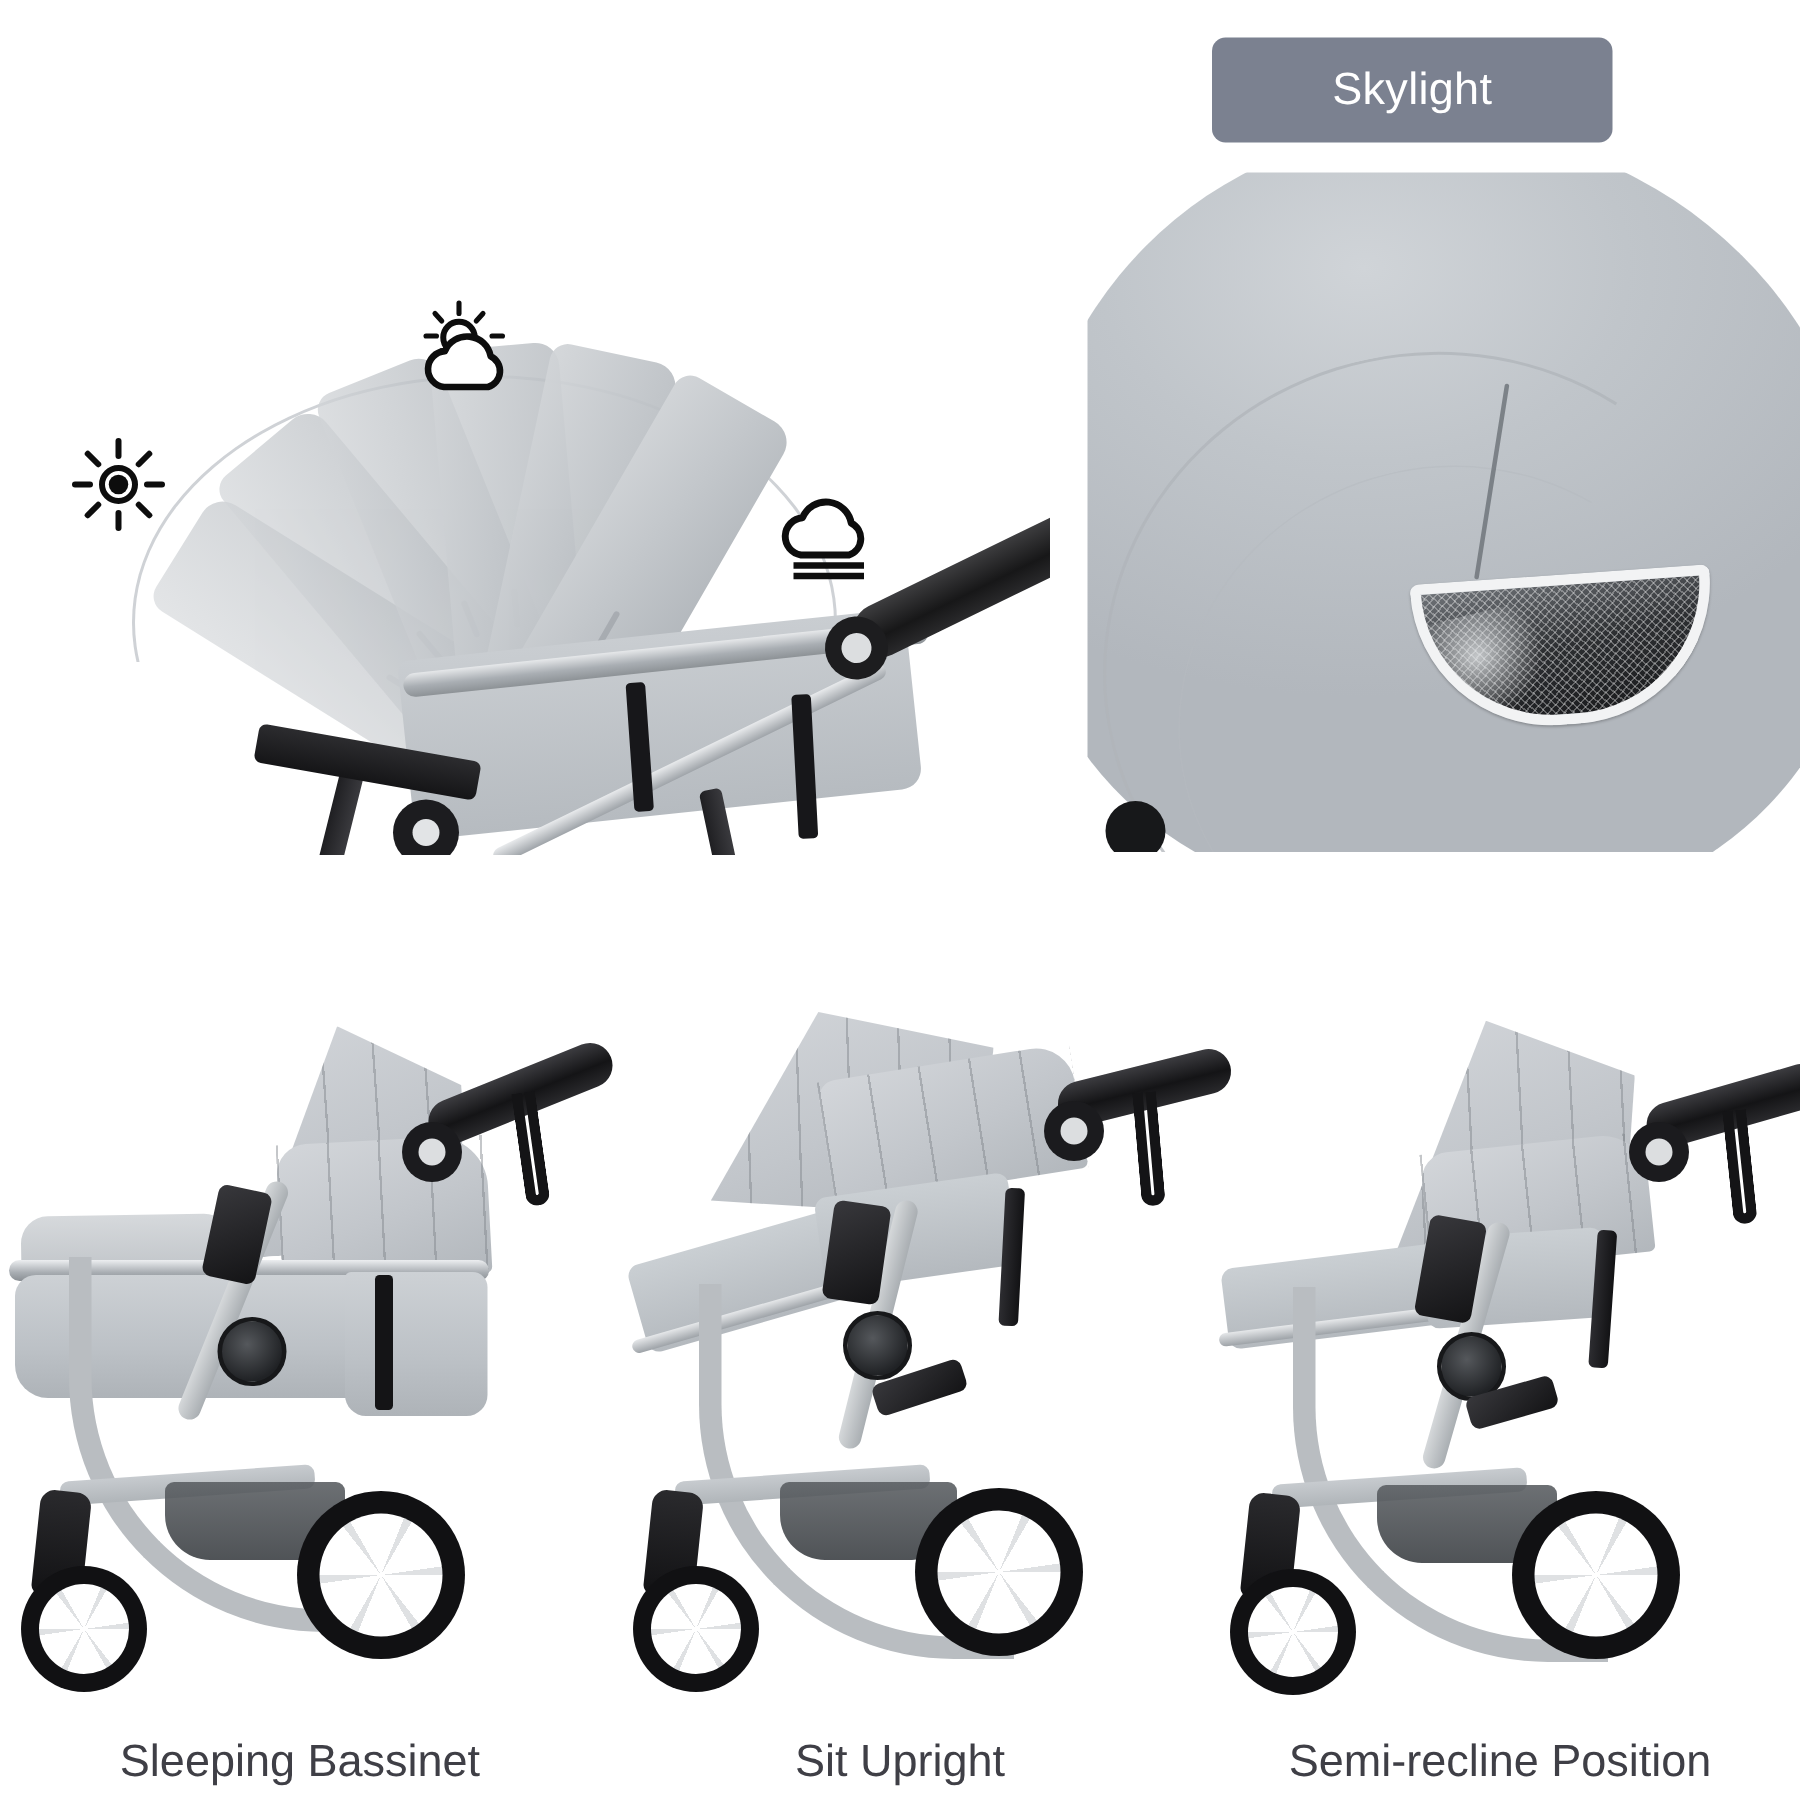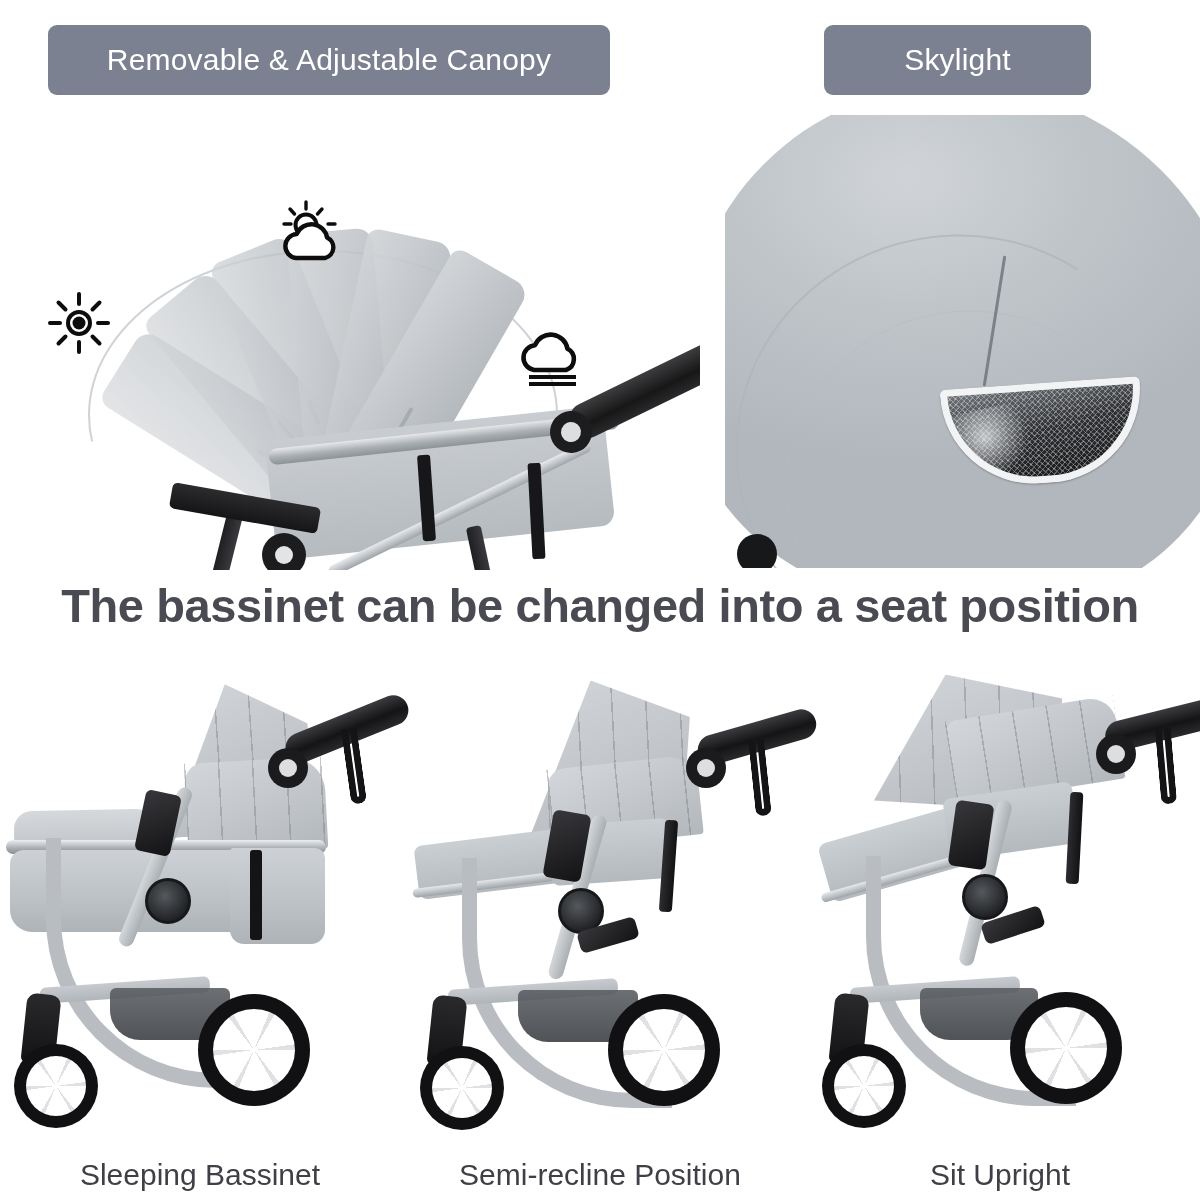--- a/index.html
+++ b/index.html
@@ -29,21 +29,21 @@
     color: #ffffff;
     display: flex;
     align-items: center;
     justify-content: center;
     font-size: 30px;
     font-weight: 400;
     letter-spacing: 0.2px;
     white-space: nowrap;
   }
   #banner-canopy   { left: 48px;  top: 25px; width: 562px; height: 70px; }
-  #banner-skylight { left: 808px; top: 25px; width: 267px; height: 70px; margin-left: 16px; }
+  #banner-skylight { left: 808px; top: 25px; width: 267px; height: 70px; }
 
   
   #canopy-panel {
     position: absolute;
     left: 0; top: 100px;
     width: 700px; height: 470px;
     overflow: hidden;
   }
 
   .sweep-arc {
@@ -432,21 +432,20 @@
     height: 9px;
     background: linear-gradient(180deg,#e6e8ea,#9ea3a8);
     border-radius: 5px;
   }
 </style>
 </head>
 <body>
 
 <div id="page">
 
-  <div class="banner" id="banner-canopy">Removable &amp; Adjustable Canopy</div>
 
   <div class="banner" id="banner-skylight">Skylight</div>
 
   <div id="canopy-panel">
 
     <div class="sweep-arc"></div>
 
     <div class="blade-stack">
       <div class="blade b1"></div>
       <div class="blade b2"></div>
@@ -518,21 +517,20 @@
     <div class="sk-seam"></div>
     <div class="sk-seam2"></div>
     <div class="sk-rib"></div>
     <div class="sk-window">
       <div class="sk-mesh"></div>
       <div class="sk-glare"></div>
     </div>
     <div class="sk-wheel"></div>
   </div>
 
-  <div id="headline">The bassinet can be changed into a seat position</div>
 
   <div id="bottom-row">
 
     <div class="config-cell">
       <div class="config-stage">
 
         <div class="hood st" style="left:150px; top:22px; width:160px; height:150px;
                     clip-path: polygon(8% 100%, 50% 0%, 100% 30%, 96% 100%);
                     transform: rotate(-4deg);">
           <div class="hood-ribs"></div>
@@ -563,20 +561,63 @@
 
         <div class="fork st" style="left:24px; top:332px; transform:rotate(6deg);"></div>
         <div class="wheel-small st" style="left:14px; top:382px;">
           <div class="hub"></div>
         </div>
         <div class="wheel-big st" style="left:198px; top:332px;">
           <div class="hub"></div>
         </div>
       </div>
       <div class="config-caption">Sleeping Bassinet</div>
+    </div>
+
+    <div class="config-cell">
+      <div class="config-stage">
+
+        <div class="hood st" style="left:64px; top:12px; width:200px; height:140px;
+                    clip-path: polygon(4% 88%, 42% 0%, 100% 20%, 90% 100%);
+                    transform: rotate(-2deg);">
+          <div class="hood-ribs"></div>
+        </div>
+        <div class="hood st" style="left:150px; top:46px; width:170px; height:84px;
+                    border-radius:12px 26px 4px 4px; transform:rotate(-9deg);">
+          <div class="hood-ribs"></div>
+        </div>
+
+        <div class="seat-pad st" style="left:22px; top:158px; width:175px; height:60px; transform:rotate(-16deg);"></div>
+        <div class="seat-edge st" style="left:18px; top:206px; width:190px; transform:rotate(-16deg);"></div>
+        <div class="seat-pad st" style="left:146px; top:128px; width:130px; height:62px; transform:rotate(-8deg);"></div>
+
+        <div class="handle-grip st" style="left:304px; top:48px; width:118px; transform:rotate(-14deg);"></div>
+        <div class="handle-joint st" style="left:296px; top:72px;"></div>
+        <div class="wrist-strap st" style="left:358px; top:66px; transform:rotate(-5deg);"></div>
+
+        <div class="support-leg st" style="left:268px; top:130px; height:92px; transform:rotate(3deg);"></div>
+
+        <div class="frame-curve st" style="left:66px; top:194px;"></div>
+        <div class="frame-up st" style="left:178px; top:136px; transform:rotate(14deg);"></div>
+        <div class="pivot-disc st" style="left:162px; top:212px;"></div>
+        <div class="hinge-blk st" style="left:152px; top:140px; width:38px; height:66px; transform:rotate(8deg);"></div>
+        <div class="hinge-blk st" style="left:182px; top:252px; width:62px; height:22px; transform:rotate(-18deg);"></div>
+
+        <div class="basket-top st" style="left:50px; top:320px; width:170px; height:16px; transform:rotate(-4deg);"></div>
+        <div class="basket-mesh st" style="left:120px; top:326px; width:118px; height:52px;"></div>
+
+        <div class="fork st" style="left:32px; top:332px; transform:rotate(6deg);"></div>
+        <div class="wheel-small st" style="left:22px; top:382px;">
+          <div class="hub"></div>
+        </div>
+        <div class="wheel-big st" style="left:210px; top:330px;">
+          <div class="hub"></div>
+        </div>
+      </div>
+      <div class="config-caption">Sit Upright</div>
     </div>
 
     <div class="config-cell">
       <div class="config-stage">
 
         <div class="hood st" style="left:112px; top:18px; width:180px; height:160px;
                     clip-path: polygon(6% 100%, 46% 0%, 100% 26%, 92% 100%);
                     transform: rotate(-3deg);">
           <div class="hood-ribs"></div>
         </div>
@@ -608,57 +649,14 @@
         <div class="wheel-small st" style="left:20px; top:384px;">
           <div class="hub"></div>
         </div>
         <div class="wheel-big st" style="left:208px; top:332px;">
           <div class="hub"></div>
         </div>
       </div>
       <div class="config-caption">Semi-recline Position</div>
     </div>
 
-    <div class="config-cell">
-      <div class="config-stage">
-
-        <div class="hood st" style="left:64px; top:12px; width:200px; height:140px;
-                    clip-path: polygon(4% 88%, 42% 0%, 100% 20%, 90% 100%);
-                    transform: rotate(-2deg);">
-          <div class="hood-ribs"></div>
-        </div>
-        <div class="hood st" style="left:150px; top:46px; width:170px; height:84px;
-                    border-radius:12px 26px 4px 4px; transform:rotate(-9deg);">
-          <div class="hood-ribs"></div>
-        </div>
-
-        <div class="seat-pad st" style="left:22px; top:158px; width:175px; height:60px; transform:rotate(-16deg);"></div>
-        <div class="seat-edge st" style="left:18px; top:206px; width:190px; transform:rotate(-16deg);"></div>
-        <div class="seat-pad st" style="left:146px; top:128px; width:130px; height:62px; transform:rotate(-8deg);"></div>
-
-        <div class="handle-grip st" style="left:304px; top:48px; width:118px; transform:rotate(-14deg);"></div>
-        <div class="handle-joint st" style="left:296px; top:72px;"></div>
-        <div class="wrist-strap st" style="left:358px; top:66px; transform:rotate(-5deg);"></div>
-
-        <div class="support-leg st" style="left:268px; top:130px; height:92px; transform:rotate(3deg);"></div>
-
-        <div class="frame-curve st" style="left:66px; top:194px;"></div>
-        <div class="frame-up st" style="left:178px; top:136px; transform:rotate(14deg);"></div>
-        <div class="pivot-disc st" style="left:162px; top:212px;"></div>
-        <div class="hinge-blk st" style="left:152px; top:140px; width:38px; height:66px; transform:rotate(8deg);"></div>
-        <div class="hinge-blk st" style="left:182px; top:252px; width:62px; height:22px; transform:rotate(-18deg);"></div>
-
-        <div class="basket-top st" style="left:50px; top:320px; width:170px; height:16px; transform:rotate(-4deg);"></div>
-        <div class="basket-mesh st" style="left:120px; top:326px; width:118px; height:52px;"></div>
-
-        <div class="fork st" style="left:32px; top:332px; transform:rotate(6deg);"></div>
-        <div class="wheel-small st" style="left:22px; top:382px;">
-          <div class="hub"></div>
-        </div>
-        <div class="wheel-big st" style="left:210px; top:330px;">
-          <div class="hub"></div>
-        </div>
-      </div>
-      <div class="config-caption">Sit Upright</div>
-    </div>
-
   </div>
 </div>
 
 </body></html>

